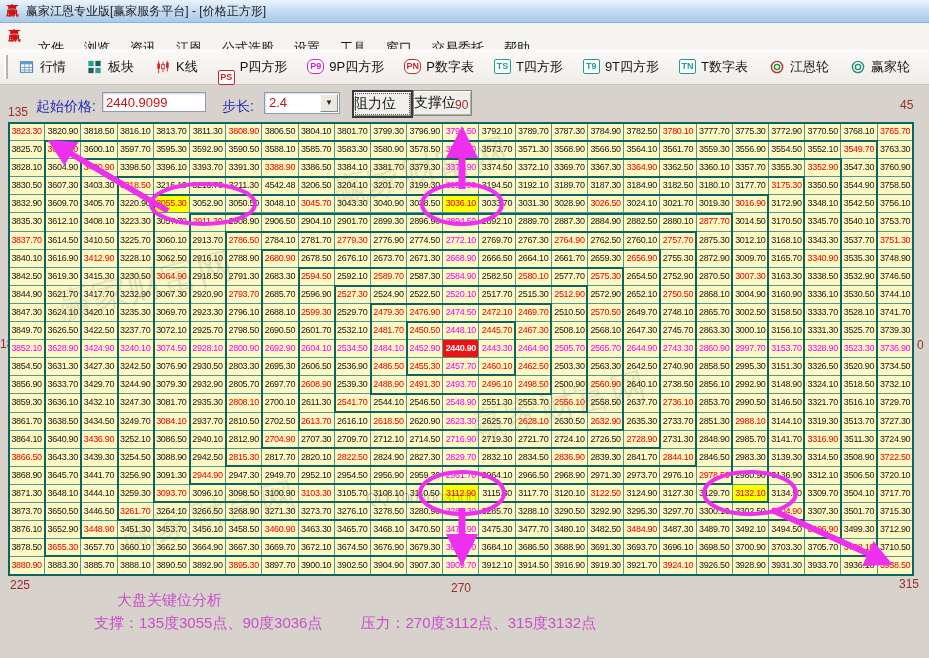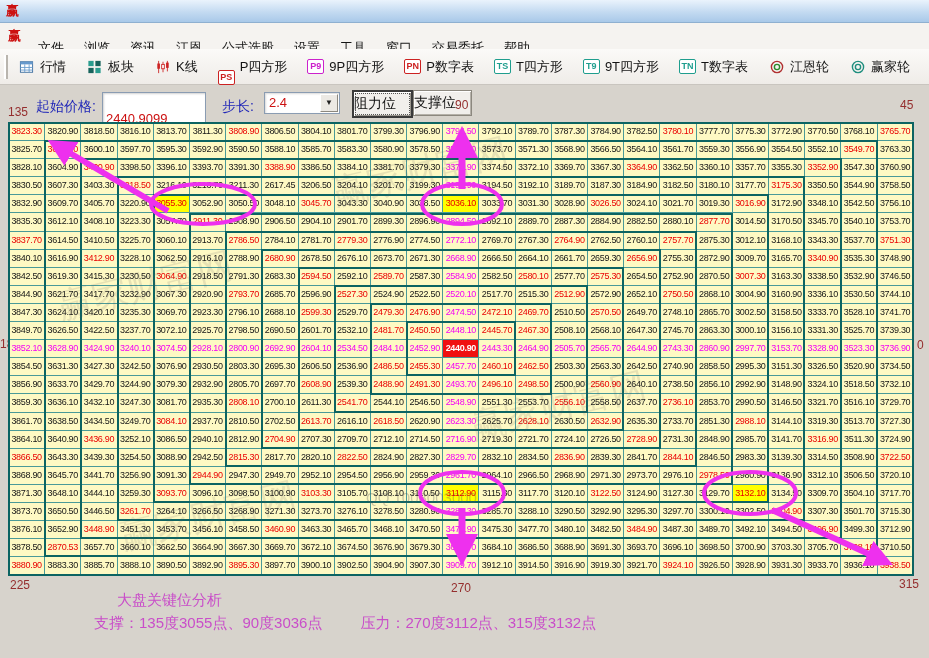--- a/index.html
+++ b/index.html
@@ -16,21 +16,21 @@
   .menu-item{line-height:26px;padding:12px 10px;font-size:13px;color:#141414;cursor:default;}
   #toolbar{position:absolute;left:0;top:49px;width:929px;height:35px;
     background:linear-gradient(#fbfaf8,#efece8);border-bottom:1px solid #c9c5bf;display:flex;align-items:center;}
   #toolbar-grip{width:3px;height:24px;margin-left:4px;border-left:2px solid #ffffff;border-right:2px solid #b9b5ae;}
   .tb-item{display:flex;align-items:center;padding:0 10px;font-size:13px;color:#141414;white-space:nowrap;}
   .ticon{display:inline-flex;align-items:center;justify-content:center;margin-right:5px;width:17px;height:16px;font-size:10px;}
   .ti-badge{width:15px;height:13px;border:1px solid;border-radius:2px;font-size:9px;font-weight:bold;line-height:13px;background:#fff;}
   
   .blue-label{position:absolute;font-size:14px;color:#2228b8;}
   #start-price-input{position:absolute;left:102px;top:92px;width:96px;height:18px;background:#fff;
-     border:1px solid #8a9cb2;box-shadow:inset 1px 1px 2px rgba(0,0,0,.18);font-size:13px;color:#cc1111;padding:16px 3px;
+     border:1px solid #8a9cb2;box-shadow:inset 1px 1px 2px rgba(0,0,0,.18);font-size:13px;color:#cc1111;padding:0 3px;
      font-family:"Liberation Sans",sans-serif;}
   #step-combo{position:absolute;left:264px;top:92px;width:74px;height:20px;background:#fff;border:1px solid #8a9cb2;
      box-shadow:inset 1px 1px 2px rgba(0,0,0,.15);}
   #step-value{position:absolute;left:4px;top:2px;font-size:13px;color:#cc1111;}
   #combo-arrow{position:absolute;right:1px;top:1px;width:16px;height:16px;background:#ece9e4;
      border:1px solid;border-color:#fff #8c887f #8c887f #fff;font-size:8px;line-height:16px;text-align:center;color:#222;}
   .push-btn{position:absolute;top:90px;width:57px;height:24px;background:#f1efec;font-size:14px;color:#111;
      line-height:22px;}
   #resistance-btn{left:352px;border:2px solid #3a3a3a;box-shadow:inset 1px 1px 0 #fff,inset -1px -1px 0 #9a968e;}
   #resistance-btn .focus-rect{position:absolute;left:2px;top:2px;right:2px;bottom:2px;outline:1px dotted #555;}
@@ -54,20 +54,21 @@
   #wm-qq{color:rgba(90,90,90,0.32);font-size:15px;}
   
   .analysis-line{position:absolute;font-size:15px;color:#c94ec9;white-space:nowrap;text-align:center;}
   #anno{position:absolute;left:0;top:0;width:929px;height:658px;pointer-events:none;z-index:60;}
 </style>
 </head>
 <body>
 
 <div id="titlebar">
   <span id="title-logo">赢</span>
+  <span id="title-text">赢家江恩专业版[赢家服务平台] - [价格正方形]</span>
 </div>
 
 <div id="menubar">
   <span id="menu-logo">赢</span>
   <div id="menu-items">
       <div class="menu-item">文件</div>
       <div class="menu-item">浏览</div>
       <div class="menu-item">资讯</div>
       <div class="menu-item">江恩</div>
       <div class="menu-item">公式选股</div>
@@ -117,25 +118,25 @@
             <rect x="11.5" y="3" width="3" height="6" fill="#c22"></rect>
           </svg>
         </span>
         <span>K线</span>
       </div>
       <div class="tb-item">
         <span class="ticon ti-badge" style="color: rgb(204, 34, 34); border-color: rgb(204, 34, 34); margin-top: 22px;">PS</span>
         <span>P四方形</span>
       </div>
       <div class="tb-item">
-        <span class="ticon ti-badge" style="color: rgb(204, 34, 204); border-color: rgb(204, 34, 204);">P9</span>
+        <span class="ticon ti-badge" style="color: rgb(204, 34, 204); border-color: rgb(204, 34, 204); border-radius: 6px;">P9</span>
         <span>9P四方形</span>
       </div>
       <div class="tb-item">
-        <span class="ticon ti-badge" style="color: rgb(204, 34, 34); border-color: rgb(204, 34, 34);">PN</span>
+        <span class="ticon ti-badge" style="color: rgb(204, 34, 34); border-color: rgb(204, 34, 34); border-radius: 6px;">PN</span>
         <span>P数字表</span>
       </div>
       <div class="tb-item">
         <span class="ticon ti-badge" style="color: rgb(31, 158, 142); border-color: rgb(31, 158, 142);">TS</span>
         <span>T四方形</span>
       </div>
       <div class="tb-item">
         <span class="ticon ti-badge" style="color: rgb(31, 158, 142); border-color: rgb(31, 158, 142);">T9</span>
         <span>9T四方形</span>
       </div>
@@ -266,21 +267,21 @@
       <div class="cell red">3352.90</div>
       <div class="cell">3547.30</div>
       <div class="cell">3760.90</div>
       <div class="cell">3830.50</div>
       <div class="cell">3607.30</div>
       <div class="cell">3403.30</div>
       <div class="cell red">3218.50</div>
       <div class="cell">3216.10</div>
       <div class="cell">3213.70</div>
       <div class="cell">3211.30</div>
-      <div class="cell">2617.45</div>
+      <div class="cell">4542.48</div>
       <div class="cell">3206.50</div>
       <div class="cell">3204.10</div>
       <div class="cell">3201.70</div>
       <div class="cell">3199.30</div>
       <div class="cell mag">3196.90</div>
       <div class="cell">3194.50</div>
       <div class="cell">3192.10</div>
       <div class="cell">3189.70</div>
       <div class="cell">3187.30</div>
       <div class="cell">3184.90</div>
@@ -760,21 +761,21 @@
       <div class="cell">3482.50</div>
       <div class="cell red">3484.90</div>
       <div class="cell">3487.30</div>
       <div class="cell">3489.70</div>
       <div class="cell">3492.10</div>
       <div class="cell">3494.50</div>
       <div class="cell red">3496.90</div>
       <div class="cell">3499.30</div>
       <div class="cell">3712.90</div>
       <div class="cell">3878.50</div>
-      <div class="cell red">2870.53</div>
+      <div class="cell red">3655.30</div>
       <div class="cell">3657.70</div>
       <div class="cell">3660.10</div>
       <div class="cell">3662.50</div>
       <div class="cell">3664.90</div>
       <div class="cell">3667.30</div>
       <div class="cell">3669.70</div>
       <div class="cell">3672.10</div>
       <div class="cell">3674.50</div>
       <div class="cell">3676.90</div>
       <div class="cell">3679.30</div>

